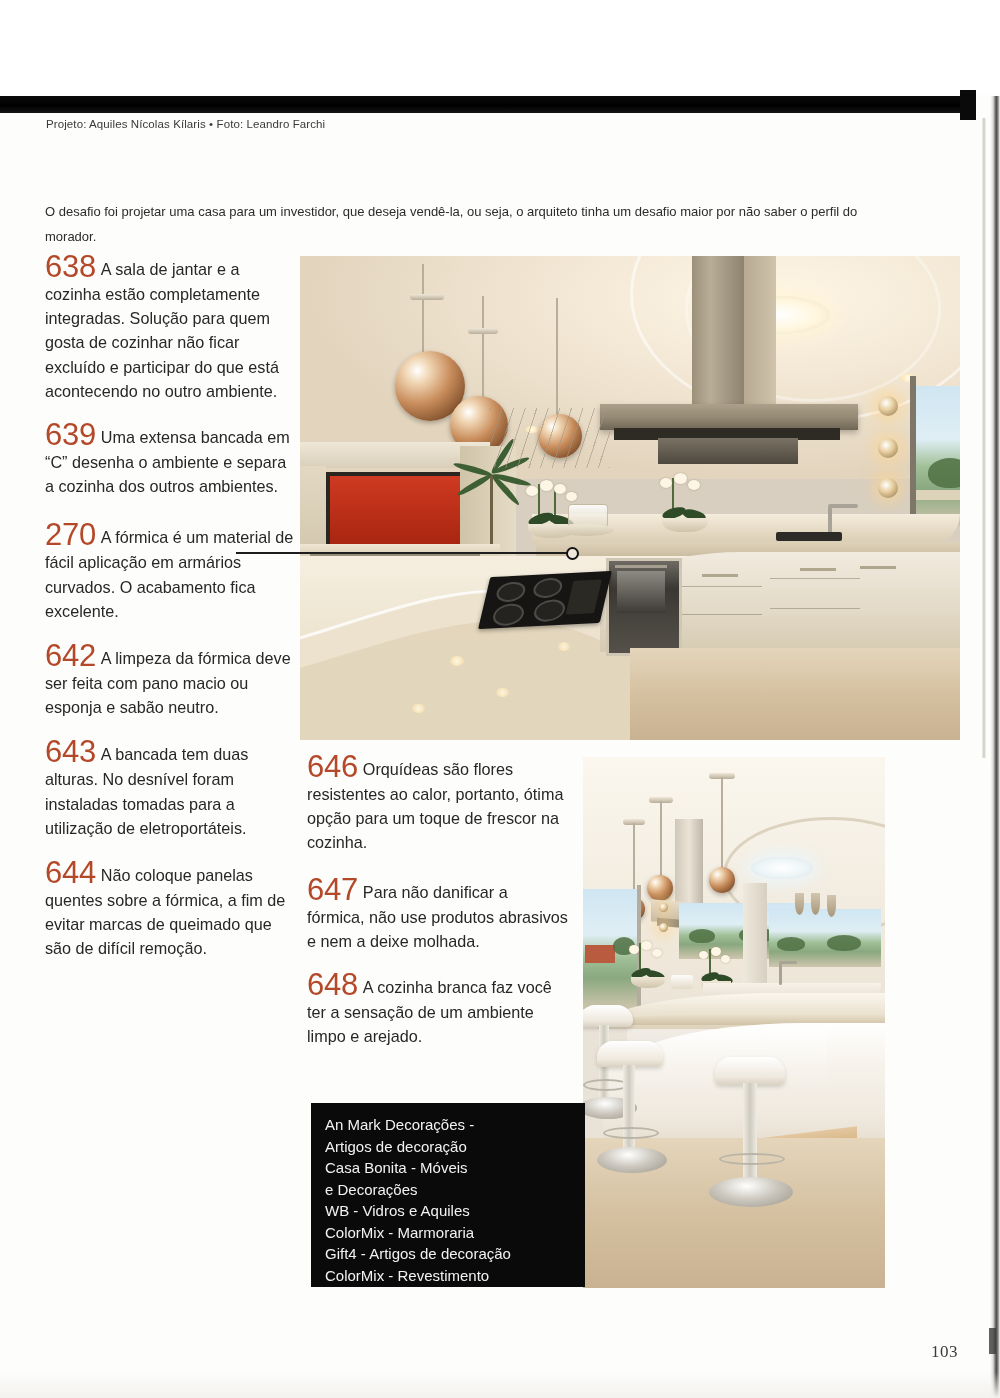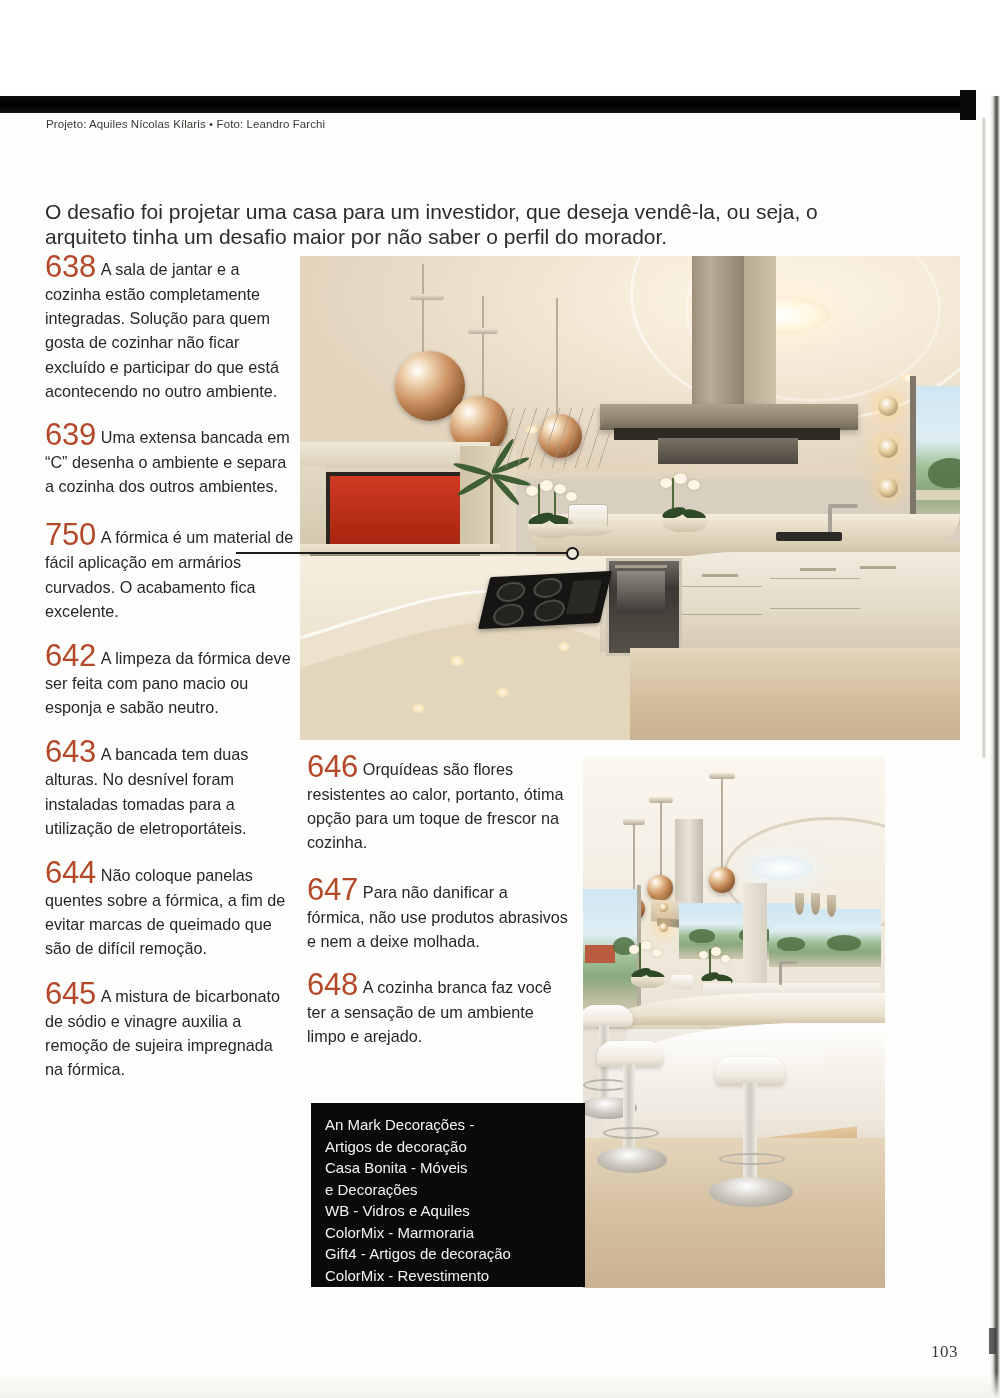--- a/index.html
+++ b/index.html
@@ -45,21 +45,21 @@
     font-size:11.5px;color:#3a3a38;letter-spacing:.1px;white-space:nowrap;
   }
   .headline{
     position:absolute;left:44px;top:163px;
     font-family:"Liberation Serif", serif;
     font-size:29px;letter-spacing:1.2px;
     color:#b4492a;font-weight:400;
   }
   .deck{
     position:absolute;left:45px;top:199px;width:845px;
-    font-size:21px;line-height:25px;color:#2c2c2c;
+    font-size:13px;line-height:25px;color:#2c2c2c;
   }
 
   
   .col-left{position:absolute;left:45px;top:252px;width:250px;}
   .col-mid{position:absolute;left:307px;top:752px;width:262px;}
 
   .tip{margin-bottom:17px;}
   .tip-body{
     font-size:16.2px;line-height:24.2px;color:#272727;
     text-align:left;
@@ -490,41 +490,36 @@
         <span class="tip-num">638</span><span>A sala de jantar e a cozinha estão completamente integradas. Solução para quem gosta de cozinhar não ficar excluído e participar do que está acontecendo no outro ambiente.</span>
       </div>
     </div>
     <div class="tip">
       <div class="tip-body">
         <span class="tip-num">639</span><span>Uma extensa bancada em “C” desenha o ambiente e separa a cozinha dos outros ambientes.</span>
       </div>
     </div>
     <div class="tip" style="margin-top:22px;">
       <div class="tip-body">
-        <span class="tip-num">750</span><span>A fórmica é um material de fácil aplicação em armários curvados. O acabamento fica excelente.</span>
+        <span class="tip-num">270</span><span>A fórmica é um material de fácil aplicação em armários curvados. O acabamento fica excelente.</span>
       </div>
     </div>
     <div class="tip" style="margin-top:18px;">
       <div class="tip-body">
         <span class="tip-num">642</span><span>A limpeza da fórmica deve ser feita com pano macio ou esponja e sabão neutro.</span>
       </div>
     </div>
     <div class="tip" style="margin-top:18px;">
       <div class="tip-body">
         <span class="tip-num">643</span><span>A bancada tem duas alturas. No desnível foram instaladas tomadas para a utilização de eletroportáteis.</span>
       </div>
     </div>
     <div class="tip" style="margin-top:18px;">
       <div class="tip-body">
         <span class="tip-num">644</span><span>Não coloque panelas quentes sobre a fórmica, a fim de evitar marcas de queimado que são de difícil remoção.</span>
-      </div>
-    </div>
-    <div class="tip" style="margin-top:18px;">
-      <div class="tip-body">
-        <span class="tip-num">645</span><span>A mistura de bicarbonato de sódio e vinagre auxilia a remoção de sujeira impregnada na fórmica.</span>
       </div>
     </div>
   </div>
 
   <div class="col-mid">
     <div class="tip">
       <div class="tip-body">
         <span class="tip-num">646</span><span>Orquídeas são flores resistentes ao calor, portanto, ótima opção para um toque de frescor na cozinha.</span>
       </div>
     </div>

